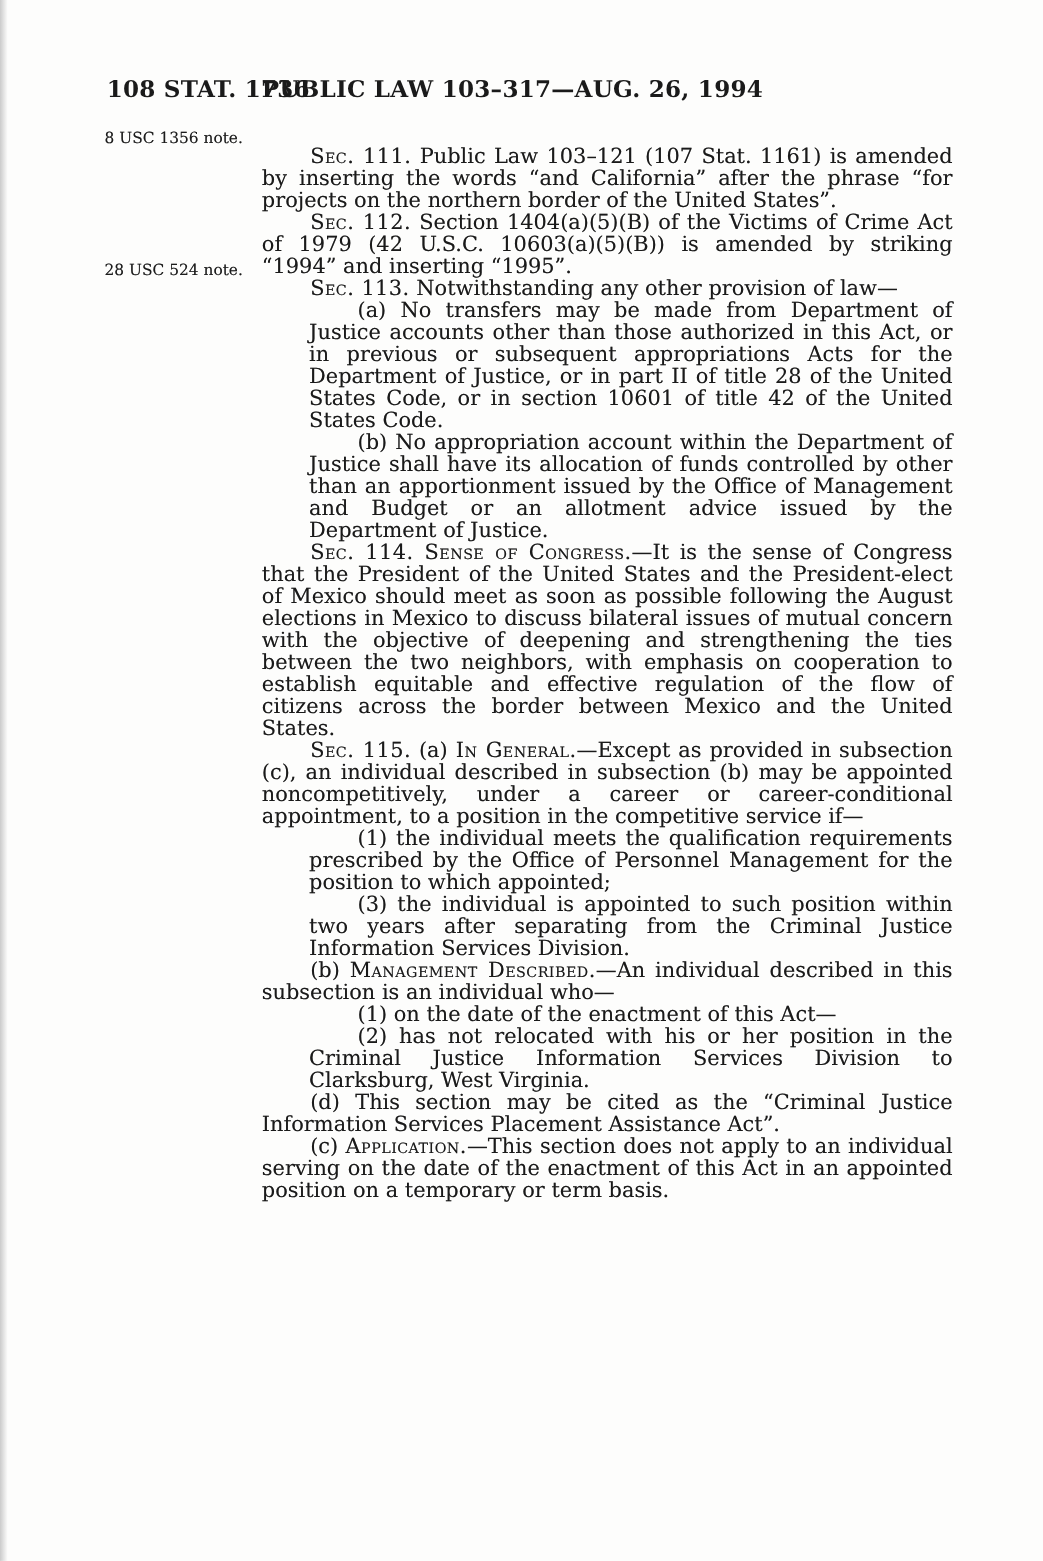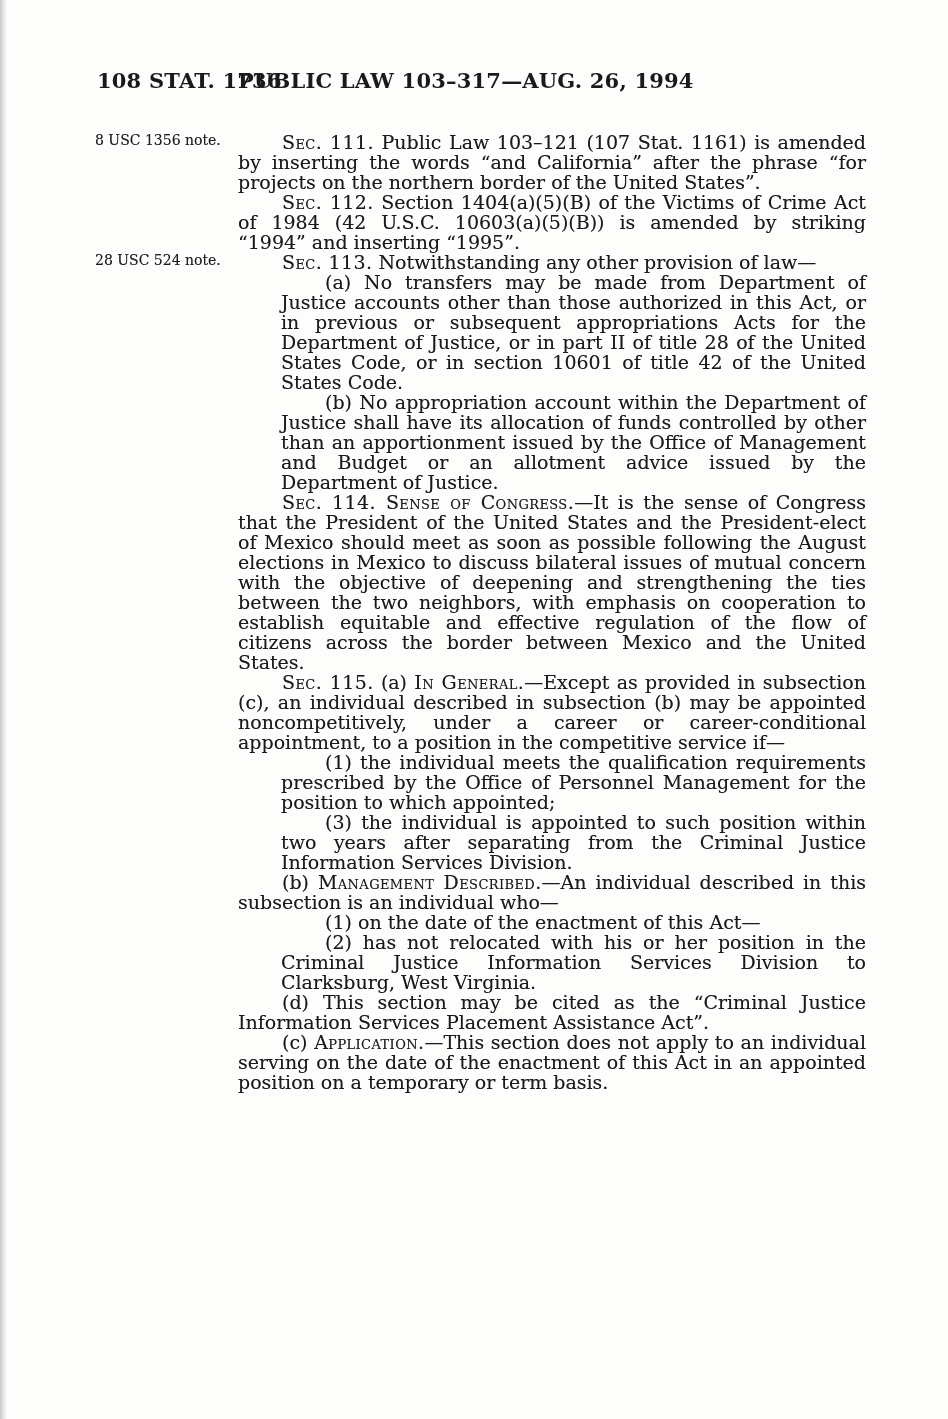--- a/index.html
+++ b/index.html
@@ -38,21 +38,20 @@
     text-align: left;
     font-size: 21px;
     font-weight: 700;
     letter-spacing: 0.2px;
     white-space: nowrap;
   }
   .margin-notes {
     position: absolute;
     inset: 0;
     pointer-events: none;
-    margin-top: 14px;
   }
   .margin-note {
     position: absolute;
     left: 95px;
     width: 140px;
     font-size: 14px;
     line-height: 17.5px;
     color: #1c1c1c;
     text-shadow: 0 0 0.4px rgba(25,25,25,0.45);
   }
@@ -92,21 +91,21 @@
       <div class="margin-note" style="top: 118px;">
         <div>8 USC 1356 note.</div>
       </div>
       <div class="margin-note" style="top: 238px;">
         <div>28 USC 524 note.</div>
       </div>
     </div>
 
   <div class="text-column" id="text-column">
       <p class="para i0"><span class="sc">Sec. 111.</span><span> Public Law 103–121 (107 Stat. 1161) is amended by inserting the words “and California” after the phrase “for projects on the northern border of the United States”.</span></p>
-      <p class="para i0"><span class="sc">Sec. 112.</span><span> Section 1404(a)(5)(B) of the Victims of Crime Act of 1984 (42 U.S.C. 10603(a)(5)(B)) is amended by striking “1994” and inserting “1995”.</span></p>
+      <p class="para i0"><span class="sc">Sec. 112.</span><span> Section 1404(a)(5)(B) of the Victims of Crime Act of 1979 (42 U.S.C. 10603(a)(5)(B)) is amended by striking “1994” and inserting “1995”.</span></p>
       <p class="para i0"><span class="sc">Sec. 113.</span><span> Notwithstanding any other provision of law—</span></p>
       <p class="para i1"><span>(a) No transfers may be made from Department of Justice accounts other than those authorized in this Act, or in previous or subsequent appropriations Acts for the Department of Justice, or in part II of title 28 of the United States Code, or in section 10601 of title 42 of the United States Code.</span></p>
       <p class="para i1"><span>(b) No appropriation account within the Department of Justice shall have its allocation of funds controlled by other than an apportionment issued by the Office of Management and Budget or an allotment advice issued by the Department of Justice.</span></p>
       <p class="para i0"><span class="sc">Sec. 114. Sense of Congress.</span><span>—It is the sense of Congress that the President of the United States and the President-elect of Mexico should meet as soon as possible following the August elections in Mexico to discuss bilateral issues of mutual concern with the objective of deepening and strengthening the ties between the two neighbors, with emphasis on cooperation to establish equitable and effective regulation of the flow of citizens across the border between Mexico and the United States.</span></p>
       <p class="para i0"><span class="sc">Sec. 115.</span><span> (a) </span><span class="sc">In General.</span><span>—Except as provided in subsection (c), an individual described in subsection (b) may be appointed noncompetitively, under a career or career-conditional appointment, to a position in the competitive service if—</span></p>
       <p class="para i1"><span>(1) the individual meets the qualification requirements prescribed by the Office of Personnel Management for the position to which appointed;</span></p>
       <p class="para i1"><span>(3) the individual is appointed to such position within two years after separating from the Criminal Justice Information Services Division.</span></p>
       <p class="para i0"><span>(b) </span><span class="sc">Management Described.</span><span>—An individual described in this subsection is an individual who—</span></p>
       <p class="para i1"><span>(1) on the date of the enactment of this Act—</span></p>
       <p class="para i1"><span>(2) has not relocated with his or her position in the Criminal Justice Information Services Division to Clarksburg, West Virginia.</span></p>

